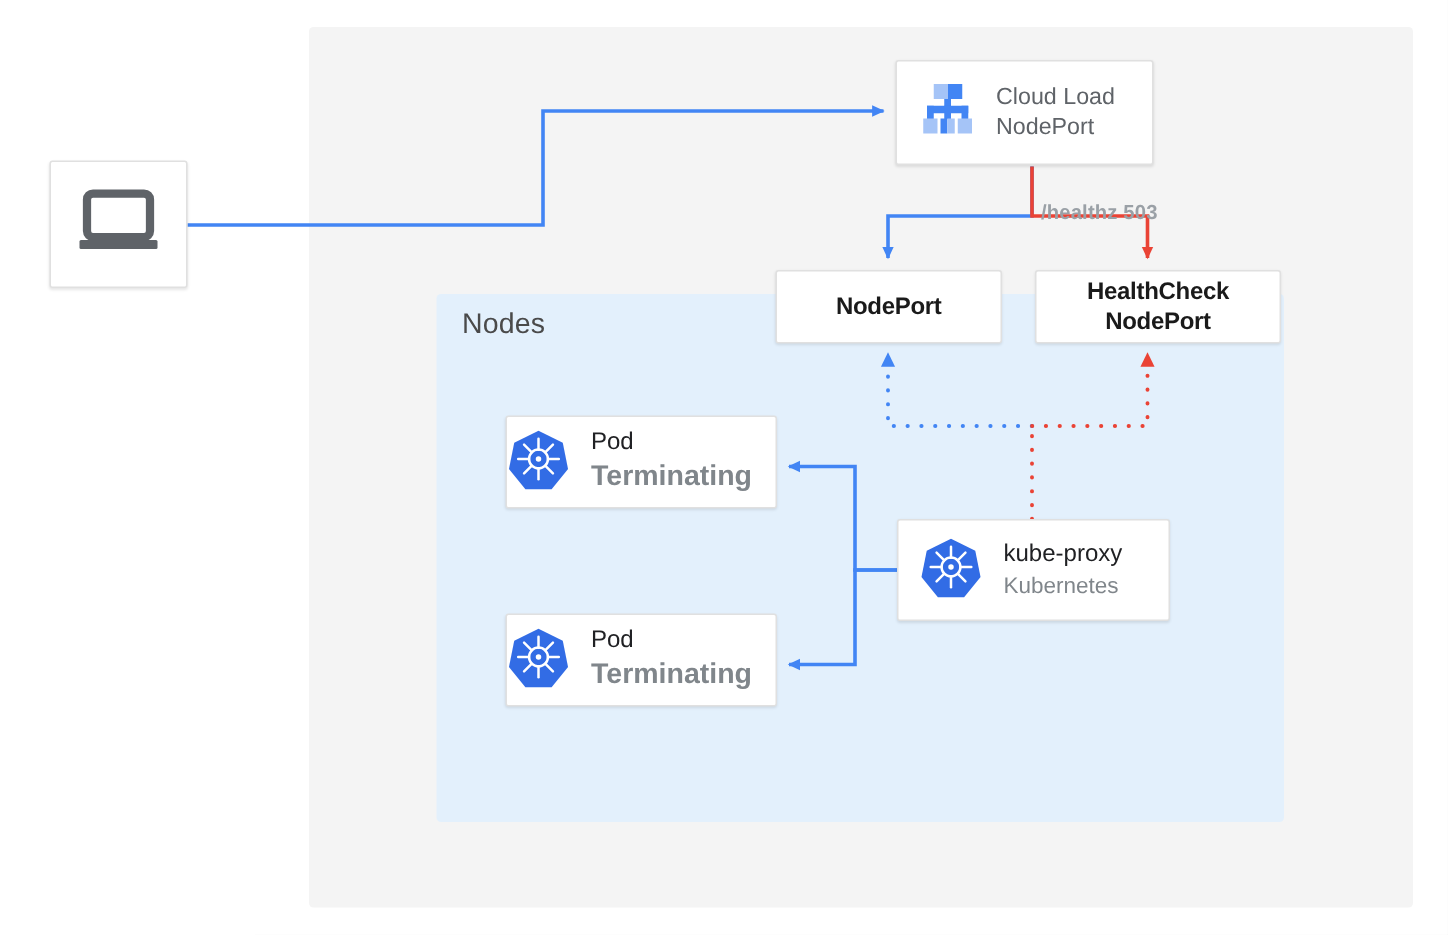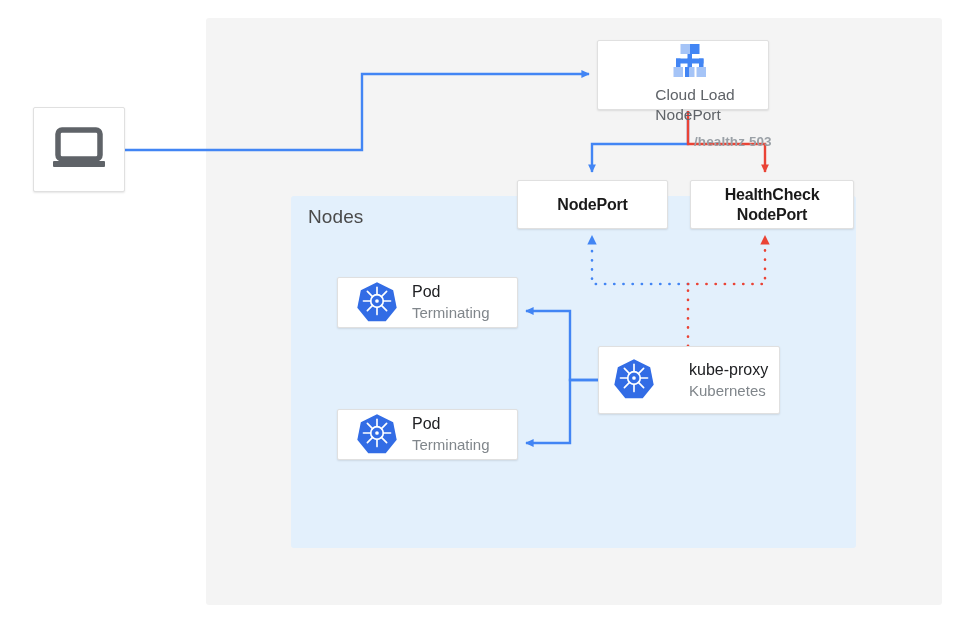--- a/index.html
+++ b/index.html
@@ -63,21 +63,20 @@
   }
   
   .clb-card {
     left: 597px;
     top: 40px;
     width: 172px;
     height: 70px;
     display: flex;
     align-items: center;
     padding-left: 12px;
-    flex-direction: column;
   }
   .clb-text {
     margin-left: 12px;
     font-size: 15.5px;
     color: #5f6368;
     line-height: 1.32;
   }
   
   .nodeport-card {
     left: 517px;
@@ -102,48 +101,48 @@
     font-weight: bold;
     color: #1a1a1a;
     text-align: center;
     line-height: 1.22;
     letter-spacing: -0.2px;
   }
   
   .pod-card {
     left: 337px;
     width: 181px;
-    height: 51px;
-    display: flex;
-    align-items: center;
-    padding-left: 18px;
+    height: 62px;
+    display: flex;
+    align-items: center;
+    padding-left: 0;
   }
   .pod-card-1 { top: 277px; }
   .pod-card-2 { top: 409px; }
   .pod-text { margin-left: 14px; }
   .pod-title {
     font-size: 16px;
     color: #202124;
     line-height: 1.3;
   }
   .pod-sub {
-    font-size: 15px;
+    font-size: 19px;
     color: #80868b;
     line-height: 1.3;
+    font-weight: bold;
   }
   
   .kproxy-card {
     left: 598px;
     top: 346px;
     width: 182px;
     height: 68px;
     display: flex;
     align-items: center;
     padding-left: 14px;
-    gap: 20px;
   }
   .kproxy-text { margin-left: 14px; }
   .kproxy-title {
     font-size: 16px;
     color: #202124;
     line-height: 1.3;
   }
   .kproxy-sub {
     font-size: 15px;
     color: #80868b;

